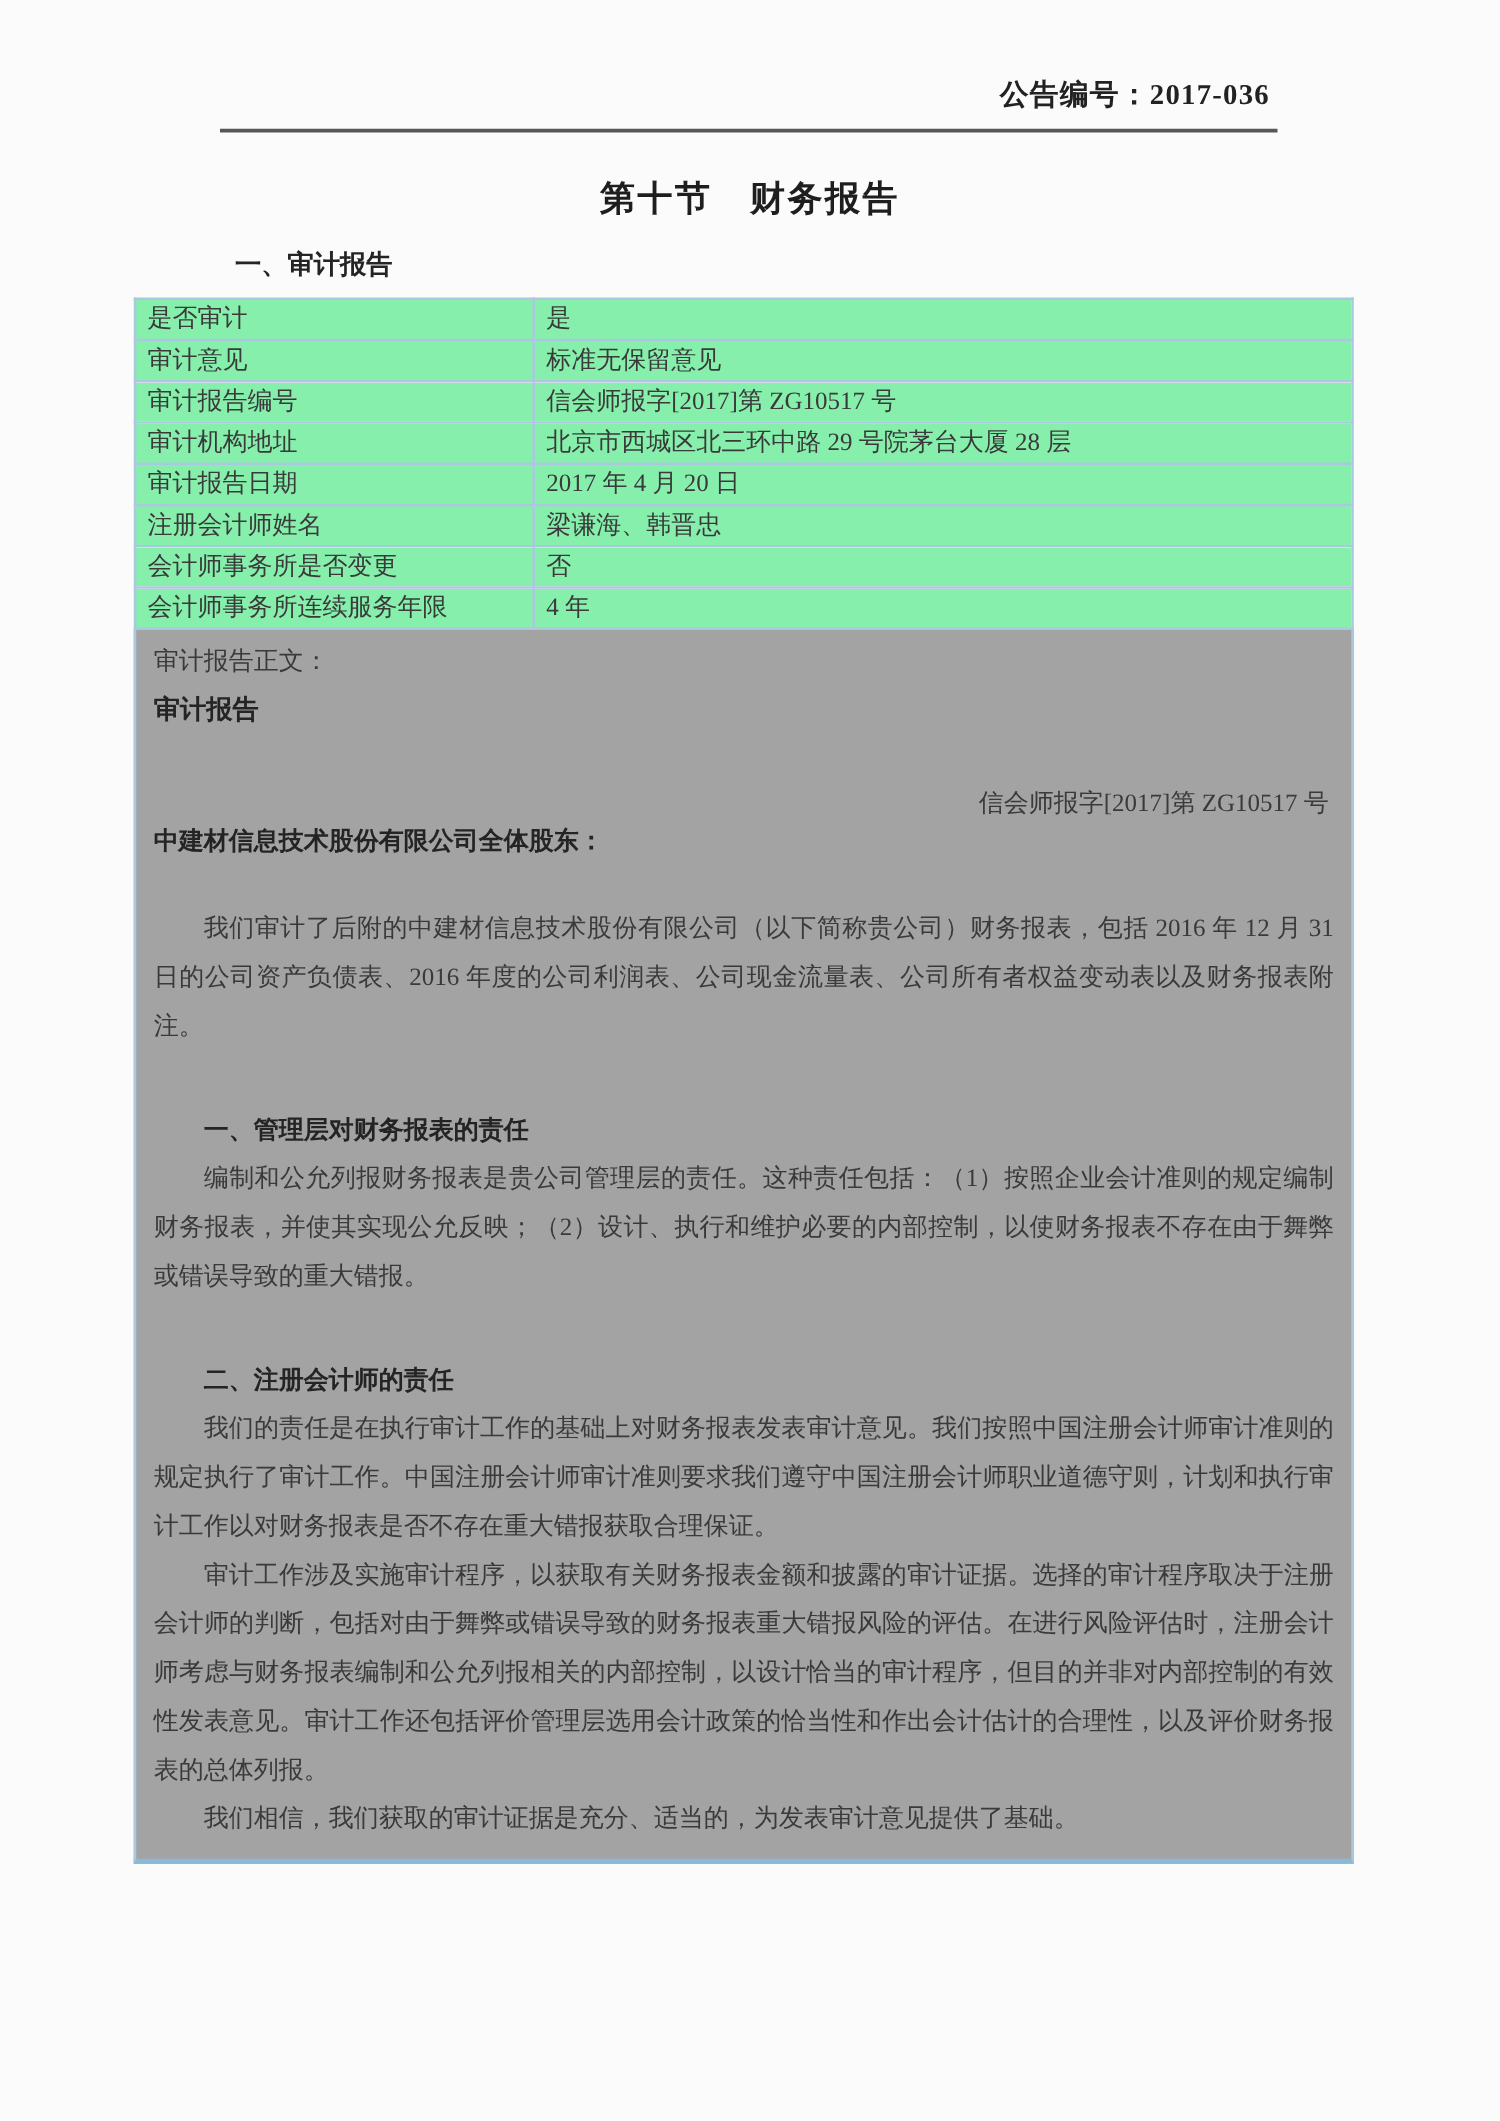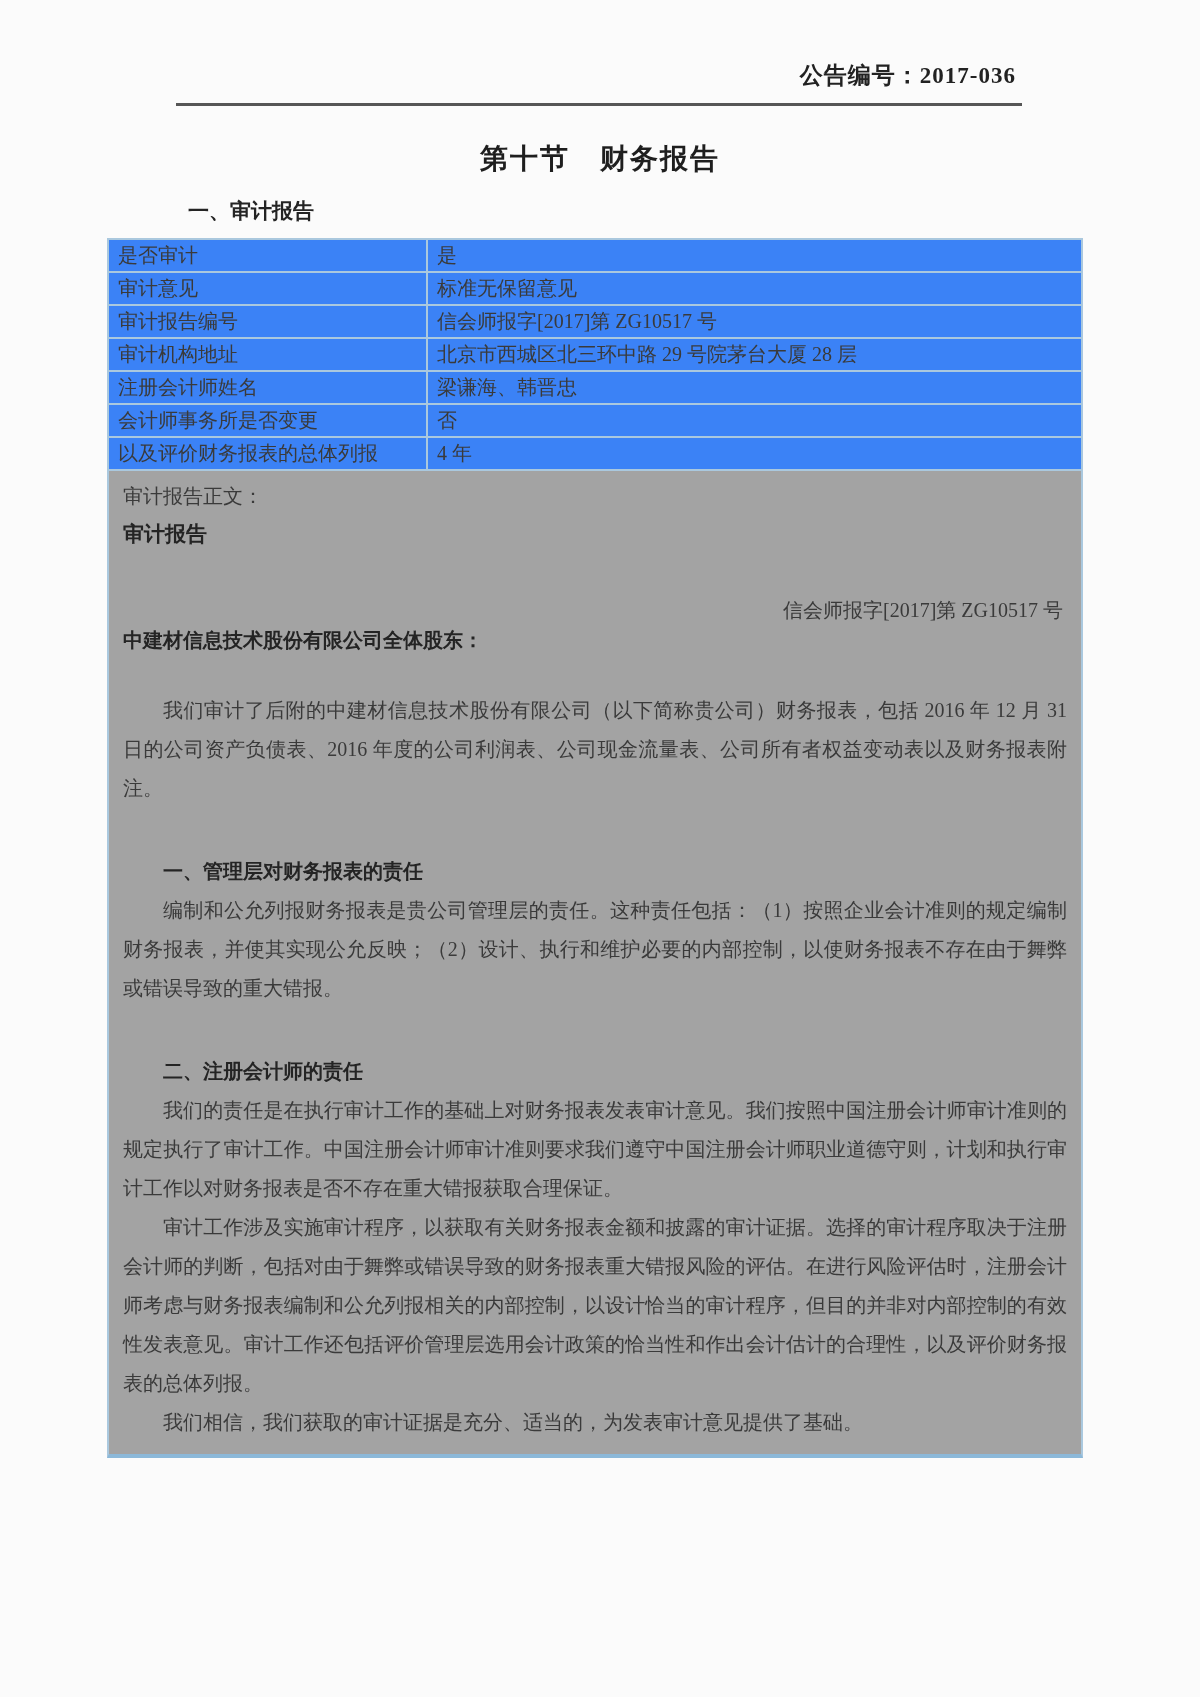--- a/index.html
+++ b/index.html
@@ -41,21 +41,21 @@
   }
   table.audit-table{
     width:100%;border-collapse:collapse;table-layout:fixed;
     font-size:20px;color:#3a3a3a;
   }
   table.audit-table td{
     border:2px solid var(--table-border);
     height:31px;line-height:31px;
     padding:0 4px 0 9px;
     overflow:hidden;white-space:nowrap;
-    background:#3b82f6;
+    background:#86efac;
   }
   td.label-cell{width:304px;}
   td.value-cell{padding-left:13px;}
   .report-box{
     border:2px solid var(--table-border);
     border-top:none;
     border-bottom:4px solid var(--box-bottom-border);
     background:#a3a3a3;
     padding:10px 14px 12px 14px;
     font-size:20px;color:#3a3a3a;
@@ -105,29 +105,33 @@
         </tr>
         <tr>
           <td class="label-cell">审计报告编号</td>
           <td class="value-cell">信会师报字[2017]第 ZG10517 号</td>
         </tr>
         <tr>
           <td class="label-cell">审计机构地址</td>
           <td class="value-cell">北京市西城区北三环中路 29 号院茅台大厦 28 层</td>
         </tr>
         <tr>
+          <td class="label-cell">审计报告日期</td>
+          <td class="value-cell">2017 年 4 月 20 日</td>
+        </tr>
+        <tr>
           <td class="label-cell">注册会计师姓名</td>
           <td class="value-cell">梁谦海、韩晋忠</td>
         </tr>
         <tr>
           <td class="label-cell">会计师事务所是否变更</td>
           <td class="value-cell">否</td>
         </tr>
         <tr>
-          <td class="label-cell">以及评价财务报表的总体列报</td>
+          <td class="label-cell">会计师事务所连续服务年限</td>
           <td class="value-cell">4 年</td>
         </tr>
       </tbody>
     </table>
 
     <div class="report-box">
       <div class="report-label">审计报告正文：</div>
       <div class="report-title">审计报告</div>
       <div class="report-number">信会师报字[2017]第 ZG10517 号</div>
       <div class="addressee">中建材信息技术股份有限公司全体股东：</div>

